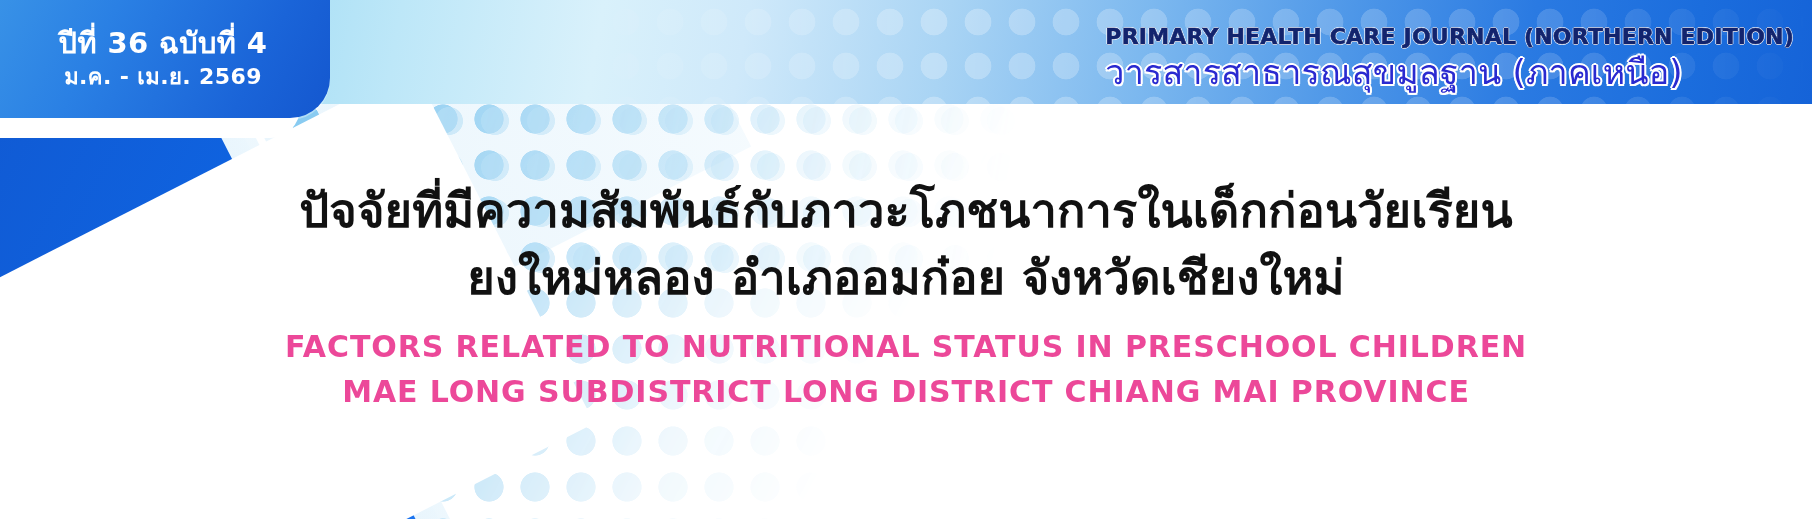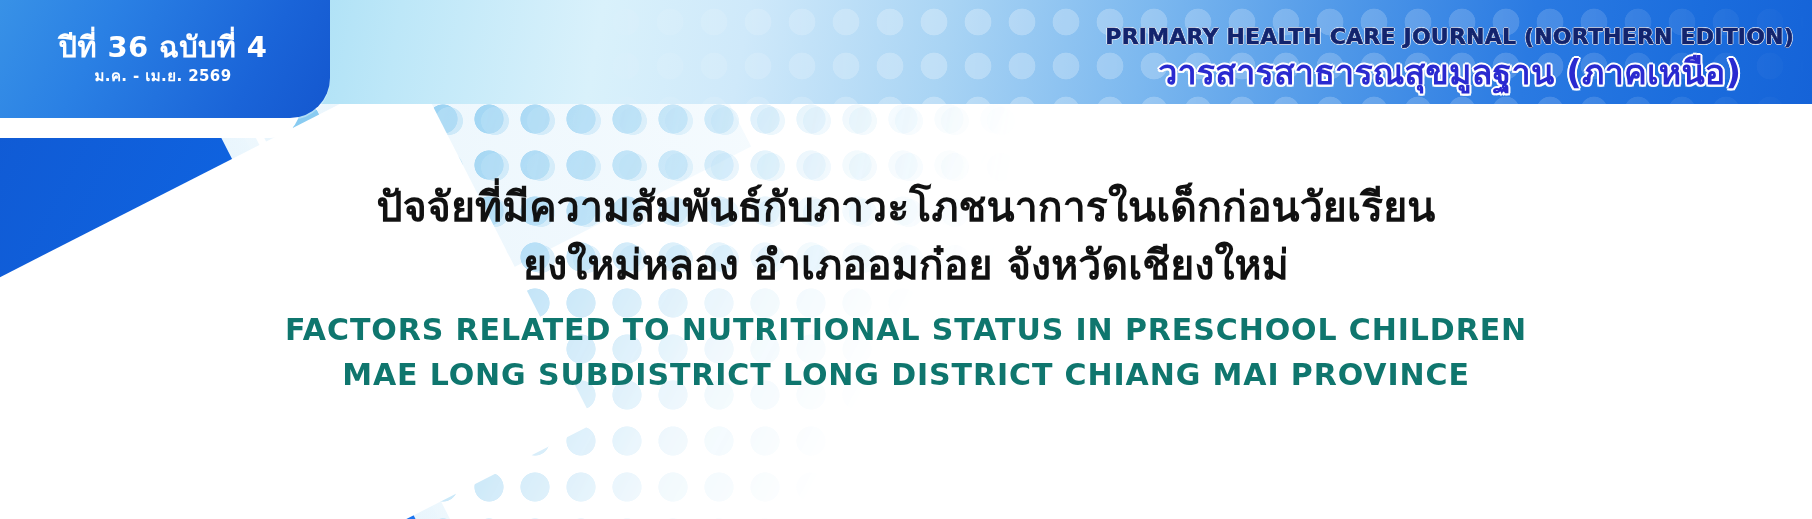--- a/index.html
+++ b/index.html
@@ -133,60 +133,60 @@
   .issue-line1{
     color:#ffffff;
     font-size:29px;
     font-weight:700;
     letter-spacing:.4px;
     line-height:1.15;
     white-space:nowrap;
   }
   .issue-line2{
     color:#ffffff;
-    font-size:15px;
+    font-size:22px;
     font-weight:700;
     letter-spacing:.4px;
     line-height:1.3;
     margin-top:3px;
     white-space:nowrap;
   }
   
   .badge-notch{
     position:absolute;
     left:0;top:104px;
     width:300px;height:34px;
     background:#ffffff;
     border-bottom-right-radius:30px;
   }
 
   
   .masthead{
     position:absolute;
     right:18px;top:26px;
-    text-align:center;
+    text-align:left;
     line-height:1;
   }
   .masthead-en{
     font-size:22px;
     font-weight:800;
     letter-spacing:.2px;
     color:#12246e;
     -webkit-text-stroke:.6px #12246e;
     text-shadow:
        0 1px 0 #ffffff,
        1px 0 0 rgba(255,255,255,.9),
       -1px 0 0 rgba(255,255,255,.9),
        0 -1px 0 rgba(255,255,255,.9);
     white-space:nowrap;
   }
   .masthead-th{
     margin-top:7px;
     font-size:34px;
-    font-weight:700;
+    font-weight:400;
     letter-spacing:.2px;
     color:#2a2ad0;
     text-shadow:
        0 2px 0 #ffffff,
        2px 0 0 #ffffff,
       -2px 0 0 #ffffff,
        0 -2px 0 #ffffff,
        1.5px 1.5px 0 #ffffff,
       -1.5px 1.5px 0 #ffffff,
        1.5px -1.5px 0 #ffffff,
@@ -195,28 +195,28 @@
   }
 
   
   .titles{
     position:absolute;
     left:0;right:0;top:178px;
     text-align:center;
   }
   .title-th{
     color:#111111;
-    font-size:41px;
+    font-size:47px;
     font-weight:700;
     line-height:1.42;
     letter-spacing:.1px;
   }
   .title-en-wrap{ margin-top:13px; }
   .title-en{
-    color:#0f766e;
+    color:#ec4899;
     font-size:30px;
     font-weight:700;
     line-height:1.50;
     letter-spacing:.9px;
   }
 </style>
 </head>
 <body>
 
 <div id="page">

